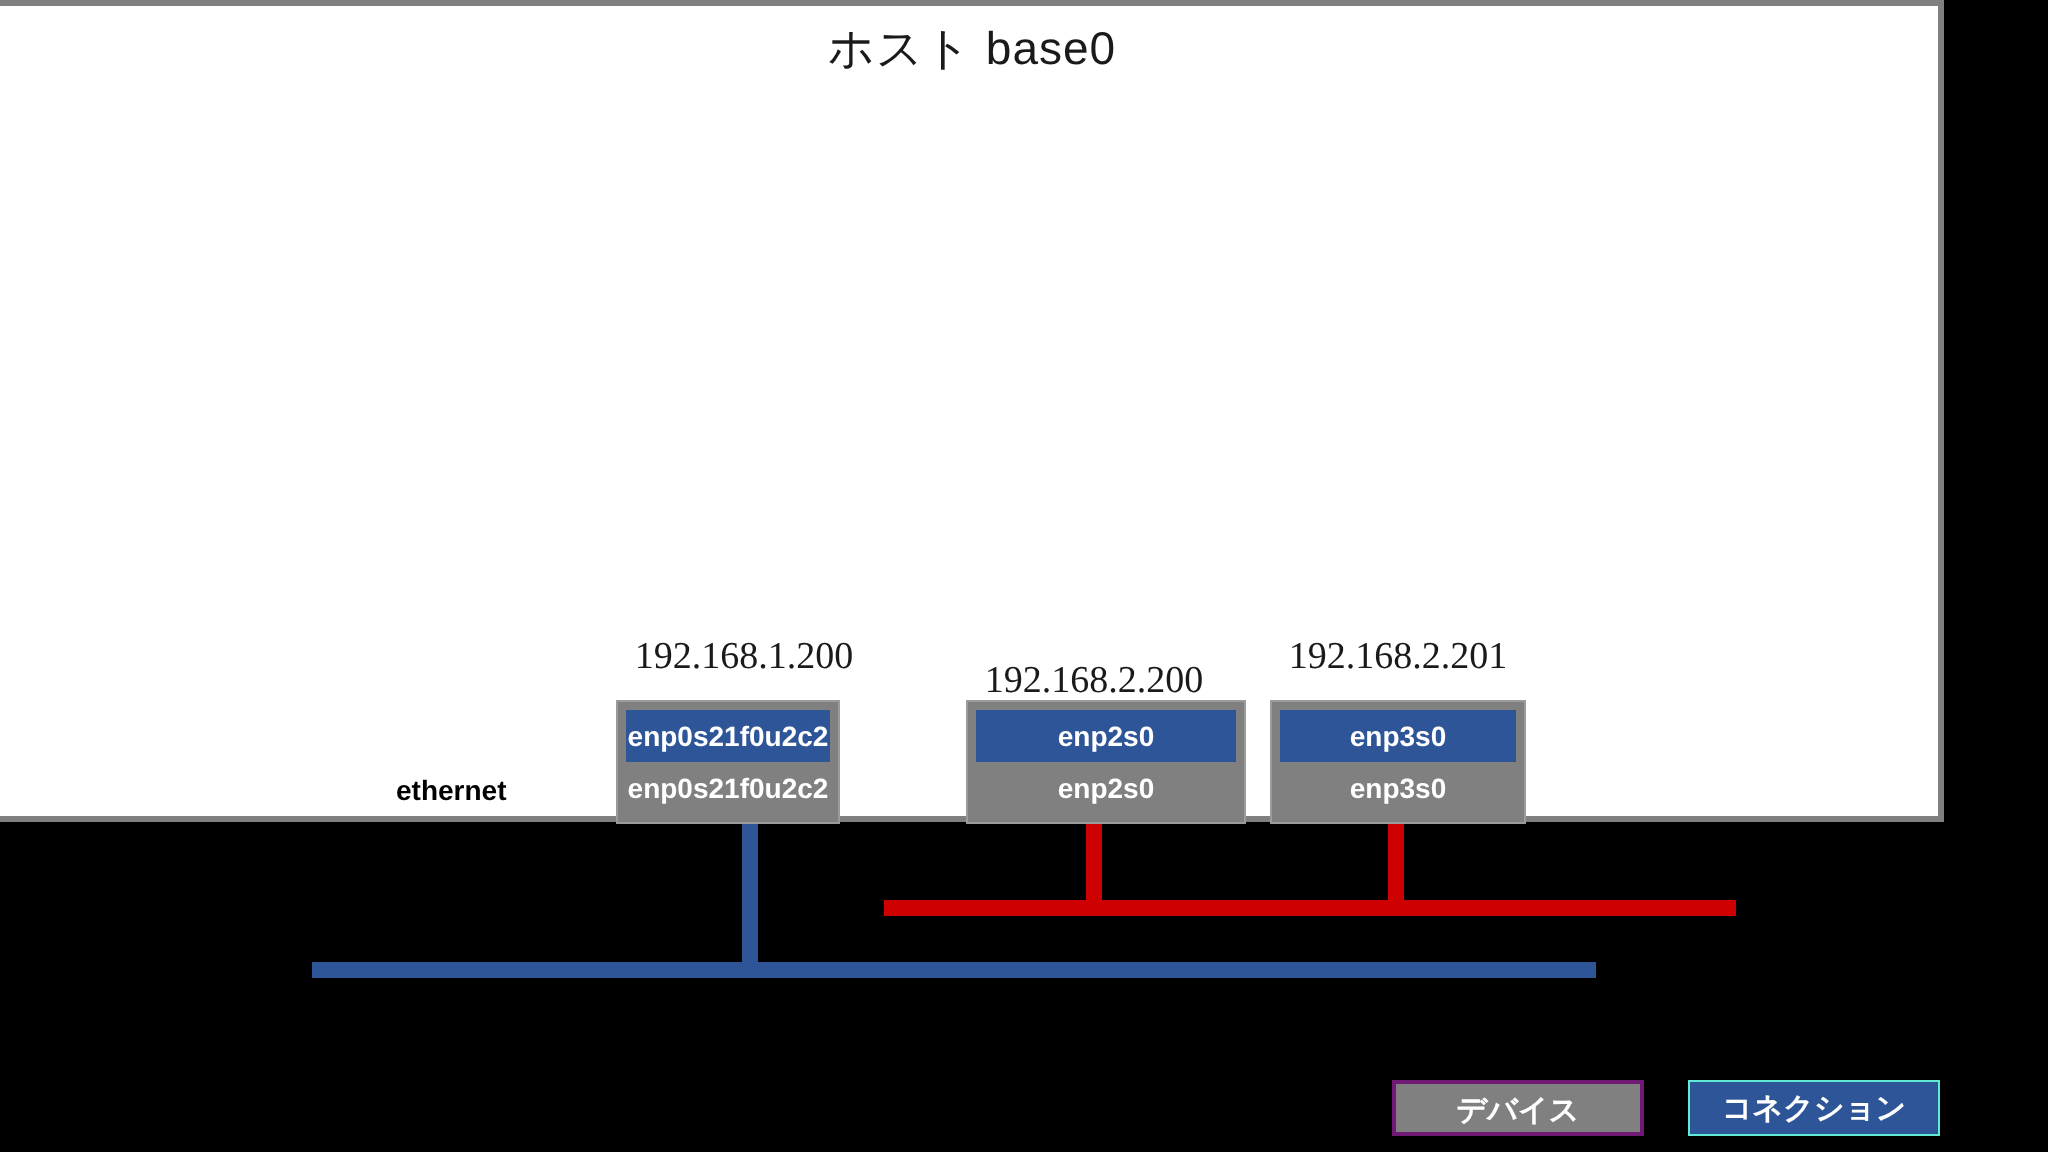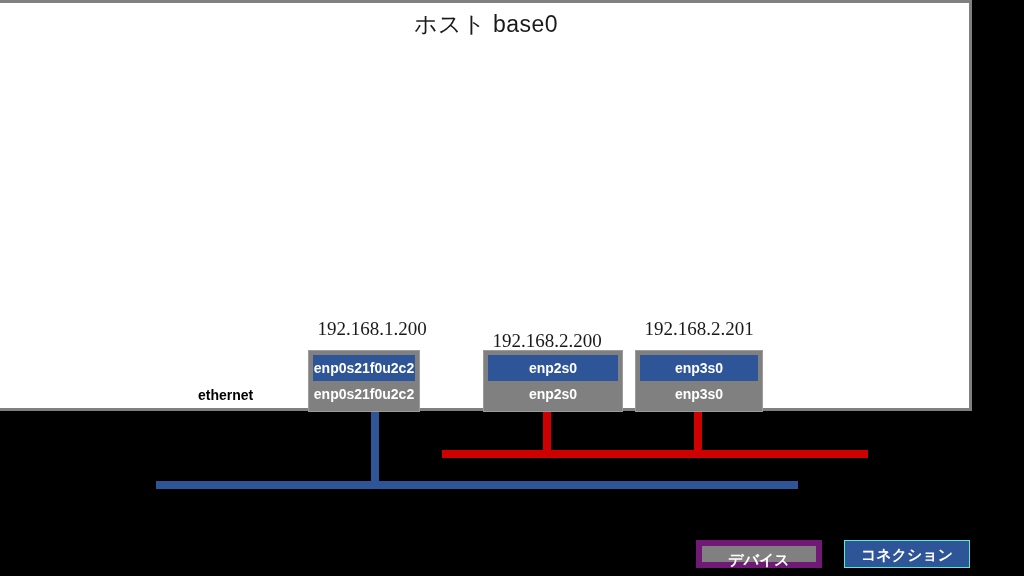--- a/index.html
+++ b/index.html
@@ -140,21 +140,21 @@
     font-size: 15px;
     font-weight: bold;
     color: #ffffff;
     font-family: "Liberation Sans", sans-serif;
     box-sizing: border-box;
     white-space: nowrap;
   }
   #legend-device {
     left: 696px; top: 540px; width: 126px;
     background: #808080;
-    border: 6px solid #701a75;
+    border: 2px solid #701a75;
   }
   #legend-connection {
     left: 844px; top: 540px; width: 126px;
     background: #2e5597;
     border: 1px solid #5eead4;
   }
 </style>
 </head>
 <body>
 

